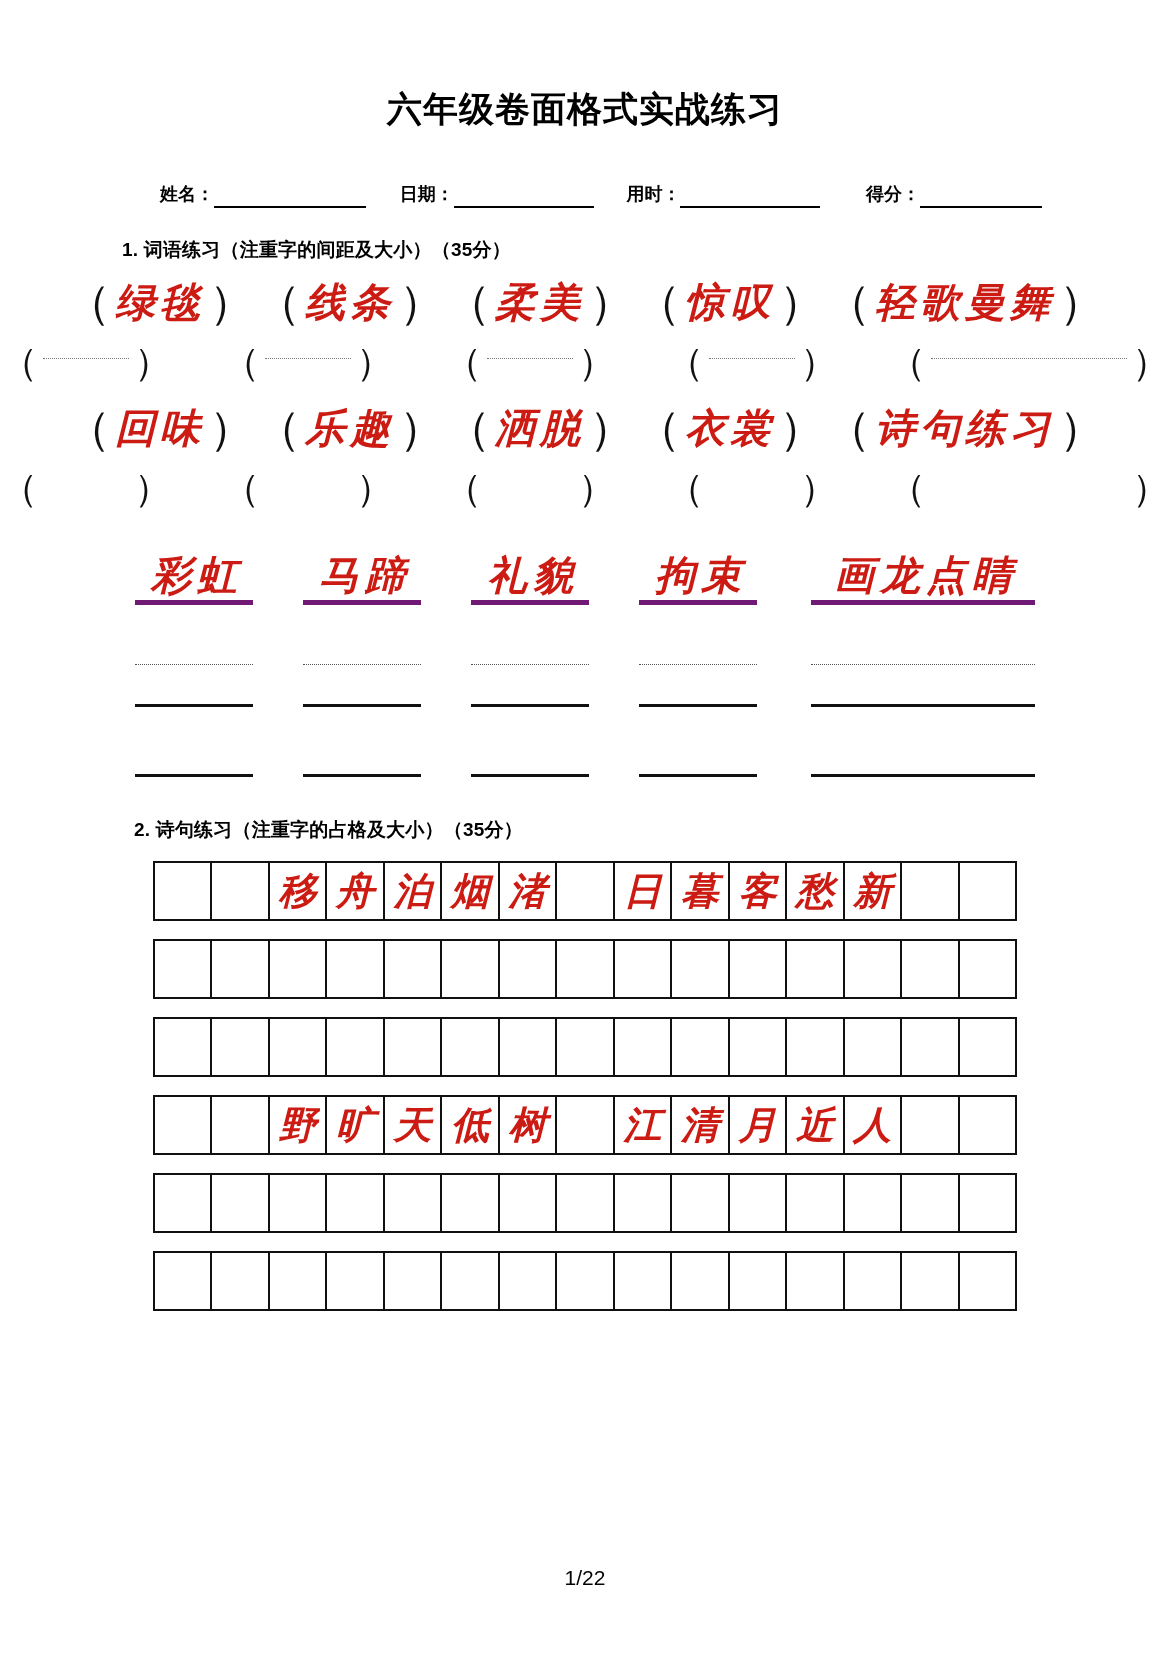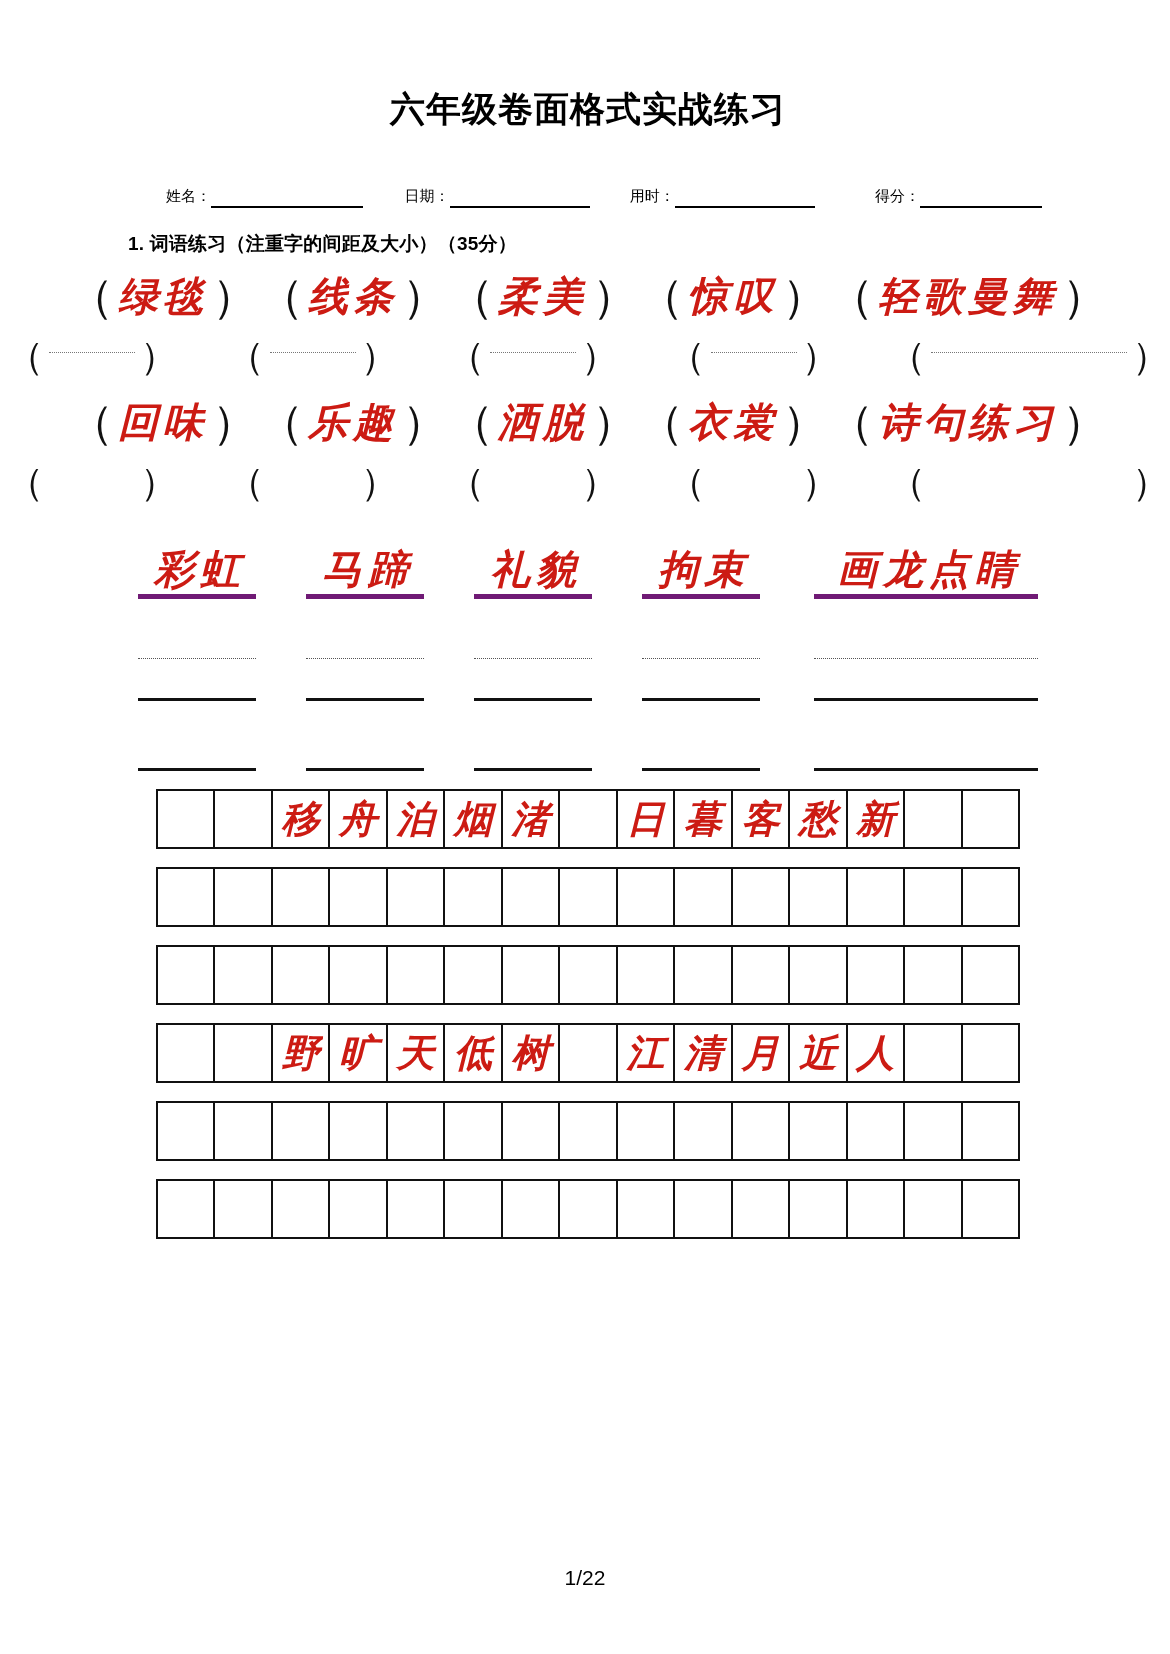--- a/index.html
+++ b/index.html
@@ -14,42 +14,41 @@
     color: #1a1a1a;
     position: relative;
     overflow: hidden;
   }
 
   .page {
     width: 1170px;
     height: 1654px;
     position: relative;
     box-sizing: border-box;
-    padding-left: 6px;
   }
 
   
   .doc-title {
     text-align: center;
     font-size: 35px;
     font-weight: bold;
     letter-spacing: 1px;
     margin: 0;
     padding-top: 86px;
     color: #000;
   }
 
   
   .info-row {
     display: flex;
     align-items: flex-end;
     margin-top: 47px;
     padding: 0 128px 0 160px;
-    font-size: 15px;
-    font-weight: normal;
+    font-size: 18px;
+    font-weight: bold;
     color: #000;
     gap: 10px;
   }
   .info-field {
     display: flex;
     align-items: flex-end;
     white-space: nowrap;
   }
   .info-label { padding-bottom: 2px; }
   .info-blank {
@@ -73,21 +72,21 @@
     color: #000;
     letter-spacing: 0.2px;
   }
 
   
   .section-heading {
     font-size: 19px;
     font-weight: bold;
     color: #000;
     margin-left: 122px;
-    margin-top: 23px;
+    margin-top: 29px;
     letter-spacing: 0.2px;
   }
   .section-heading.s2 {
     margin-left: 134px;
     margin-top: 40px;
   }
 
   
   .words-block { margin-top: 14px; }
 
@@ -432,20 +431,21 @@
       <span class="col-gap"></span>
       <span class="practice-cell w-small nodot" style="height:34px;"></span>
       <span class="col-gap"></span>
       <span class="practice-cell w-small nodot" style="height:34px;"></span>
       <span class="col-gap-lg"></span>
       <span class="practice-cell w-large nodot" style="height:34px;"></span>
     </div>
 
   </div>
 
+  <div class="section-heading s2">2. 诗句练习（注重字的占格及大小）（35分）</div>
 
   <div class="grid-wrap">
       <div class="grid-row">
         <div class="grid-cell"></div>
         <div class="grid-cell"></div>
         <div class="grid-cell">移</div>
         <div class="grid-cell">舟</div>
         <div class="grid-cell">泊</div>
         <div class="grid-cell">烟</div>
         <div class="grid-cell">渚</div>

